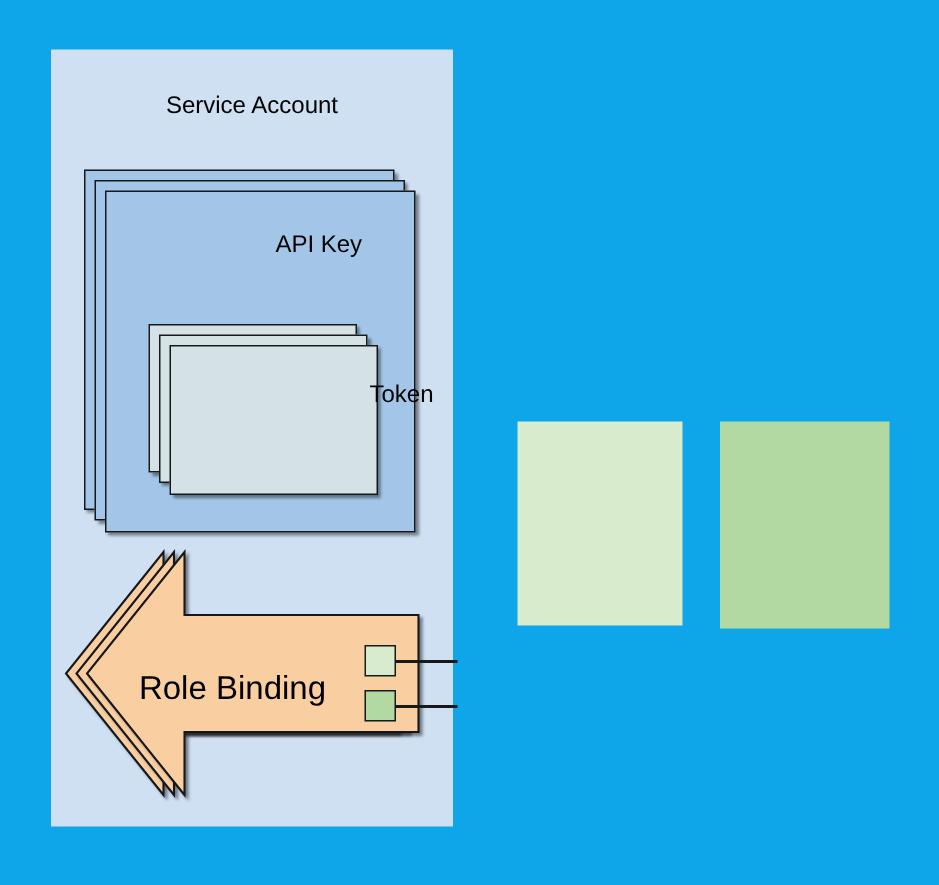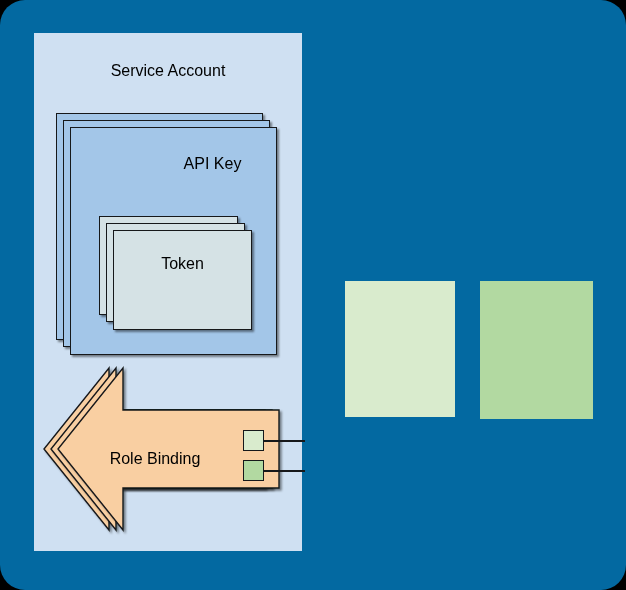--- a/index.html
+++ b/index.html
@@ -13,22 +13,21 @@
     position: relative;
     overflow: hidden;
     font-family: "Liberation Sans", sans-serif;
   }
 
   #canvas {
     position: absolute;
     left: 0; top: 0;
     width: 626px;
     height: 590px;
-    background: #0369a1;
-    border-radius: 25px;
+    background: #0ea5e9;
   }
 
   
   .service-account {
     position: absolute;
     left: 34px;
     top: 33px;
     width: 268px;
     height: 518px;
     background: #CFE0F2;
@@ -73,45 +72,46 @@
 
   
   .token-l3 { left: 99px;  top: 216px; width: 139px; height: 99px; background: #D5E2E5; z-index: 7; }
   .token-l2 { left: 106px; top: 223px; width: 139px; height: 99px; background: #D5E2E5; z-index: 8; }
   .token-l1 { left: 113px; top: 230px; width: 139px; height: 100px; background: #D5E2E5; z-index: 9; }
   .token-label {
     position: absolute;
     left: 113px;
     top: 254px;
     width: 139px;
-    text-align: center;
+    text-align: right;
     font-size: 16px;
     color: #000000;
     line-height: 19px;
     z-index: 10;
     white-space: nowrap;
+    padding-left: 37px;
   }
 
   
   .rolebinding-wrap {
     position: absolute;
     left: 40px;
     top: 360px;
     width: 260px;
     height: 178px;
     z-index: 12;
   }
   .rolebinding-wrap svg { display: block; }
   .rolebinding-label {
     position: absolute;
     left: 60px;
     top: 449px;
     width: 190px;
     text-align: center;
-    font-size: 16px;
+    font-size: 22px;
     color: #000000;
     line-height: 19px;
     z-index: 14;
     white-space: nowrap;
   }
 
   
   .port {
     position: absolute;
     box-sizing: border-box;

